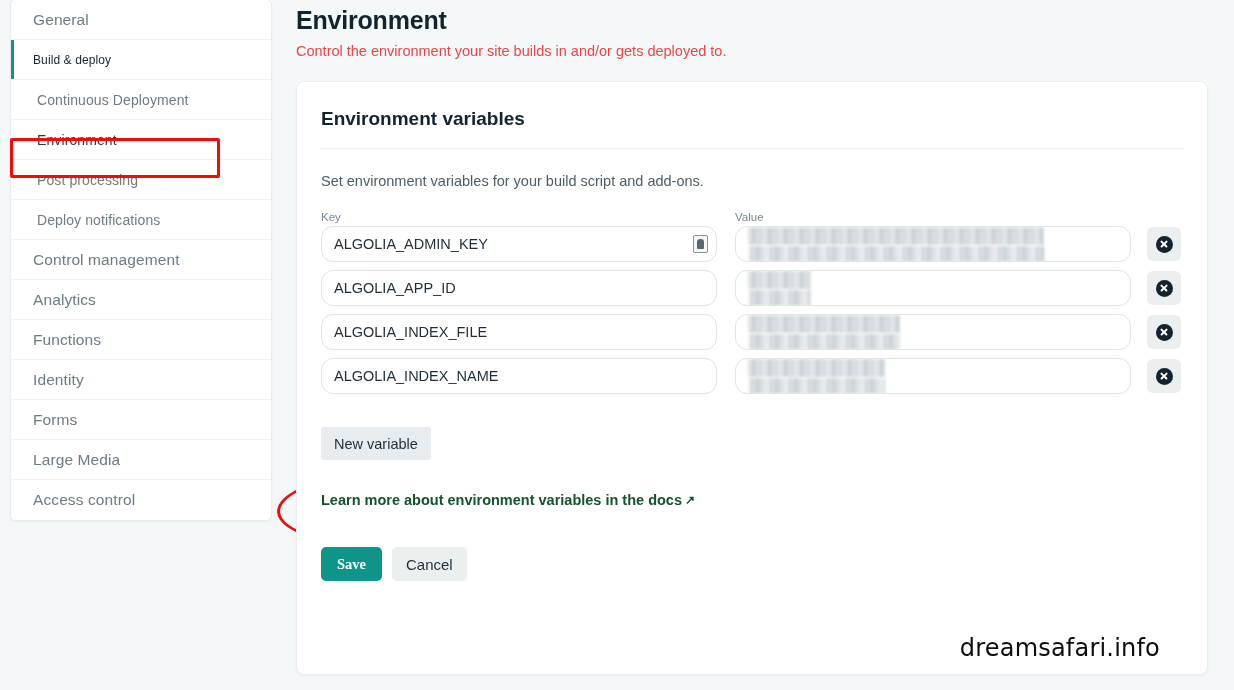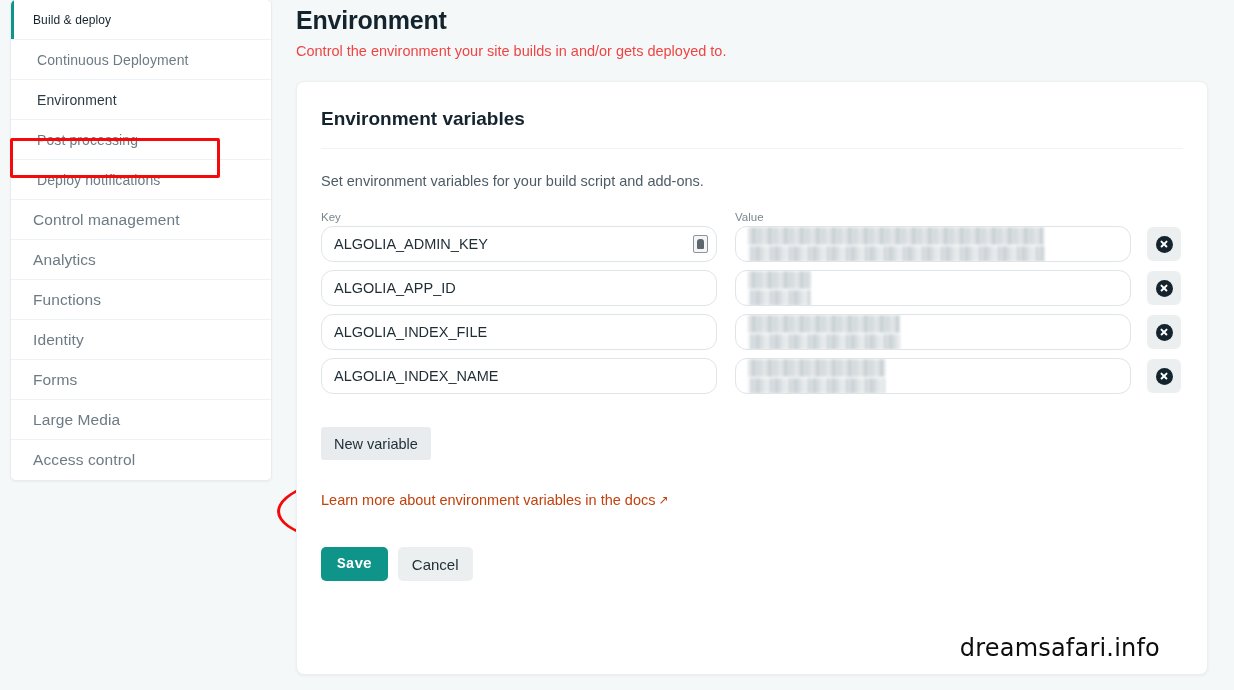--- a/index.html
+++ b/index.html
@@ -252,22 +252,22 @@
     color: #1f2d36;
     cursor: pointer;
     font-family: "Liberation Sans", sans-serif;
   }
 
   
   #docs-link {
     display: inline-block;
     margin-top: 32px;
     font-size: 14.5px;
-    font-weight: normal;
-    color: #c2410c;
+    font-weight: bold;
+    color: #14532d;
     text-decoration: none;
     cursor: pointer;
   }
   #docs-link .ext {
     font-size: 12px;
     margin-left: 3px;
     display: inline-block;
     transform: translateY(-1px);
   }
 
@@ -281,21 +281,21 @@
   #save-button {
     height: 34px;
     padding: 0 16px;
     background: #0e9488;
     border: none;
     border-radius: 5px;
     color: #fff;
     font-size: 14.5px;
     font-weight: bold;
     cursor: pointer;
-    font-family: Liberation Mono, monospace;
+    font-family: Liberation Serif, serif;
   }
   #cancel-button {
     height: 34px;
     padding: 0 14px;
     background: #eceff0;
     border: none;
     border-radius: 5px;
     color: #1f2d36;
     font-size: 15px;
     cursor: pointer;
@@ -311,20 +311,23 @@
     font-family: "DejaVu Sans", sans-serif;
     letter-spacing: .2px;
   }
 </style>
 </head>
 <body>
 
 <div id="page">
 
   <nav id="sidebar">
+      <div class="nav-item lvl1">
+        <span>General</span>
+      </div>
       <div class="nav-item lvl1 active-parent">
         <span>Build &amp; deploy</span>
       </div>
       <div class="nav-item lvl2">
         <span>Continuous Deployment</span>
       </div>
       <div class="nav-item lvl2 current">
         <span>Environment</span>
       </div>
       <div class="nav-item lvl2">

